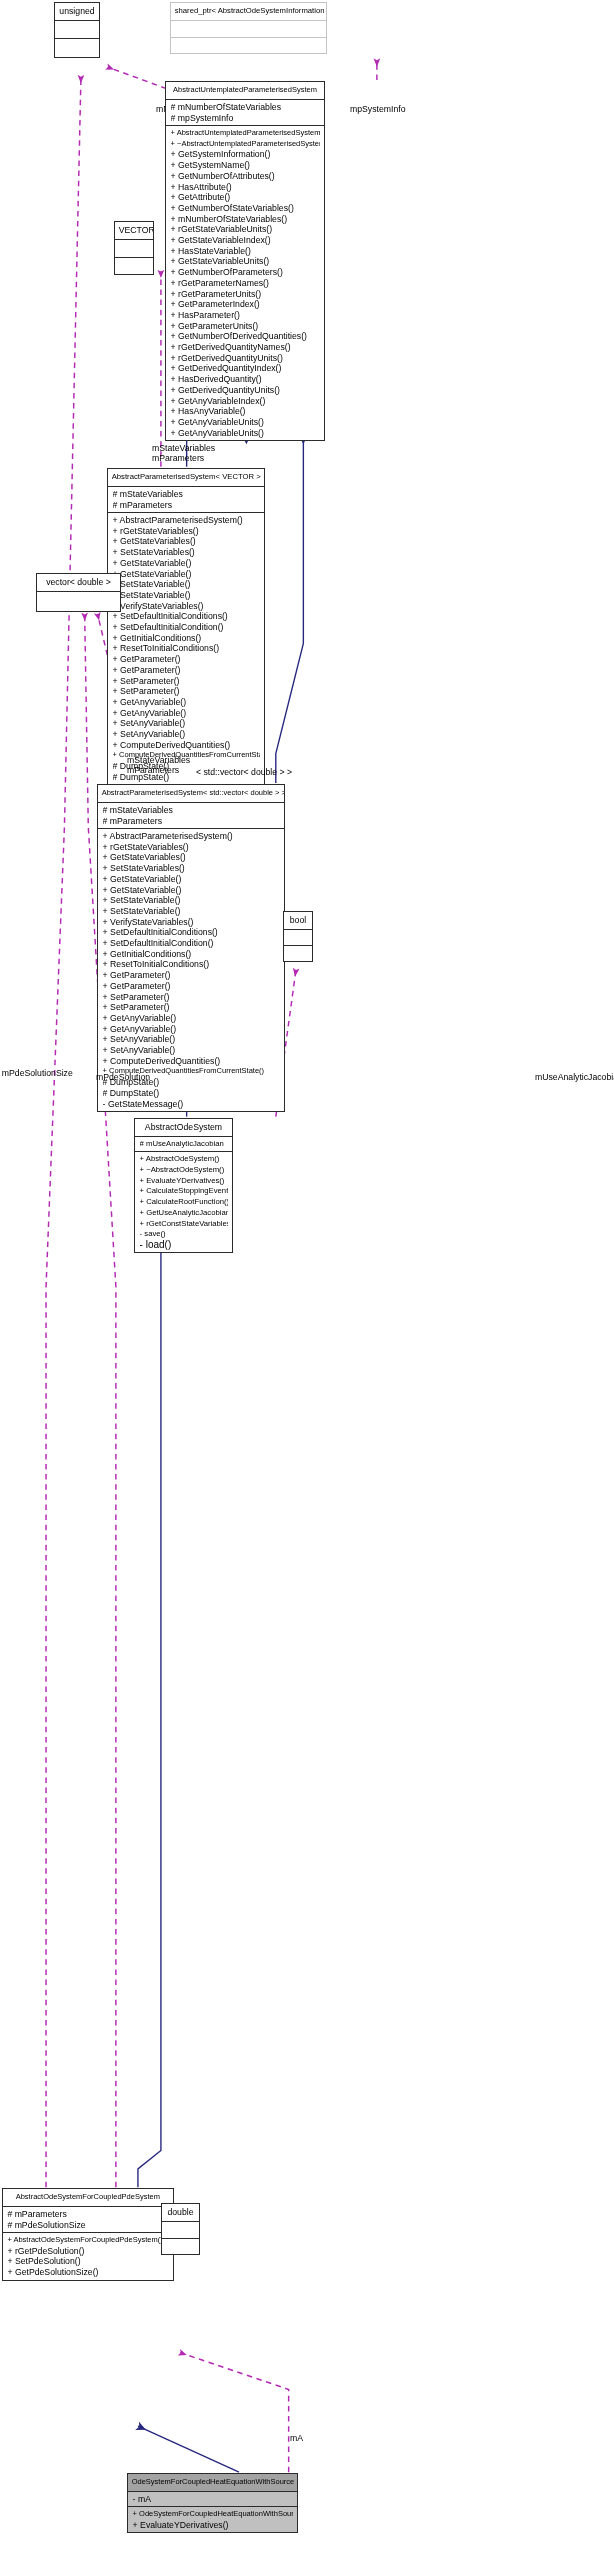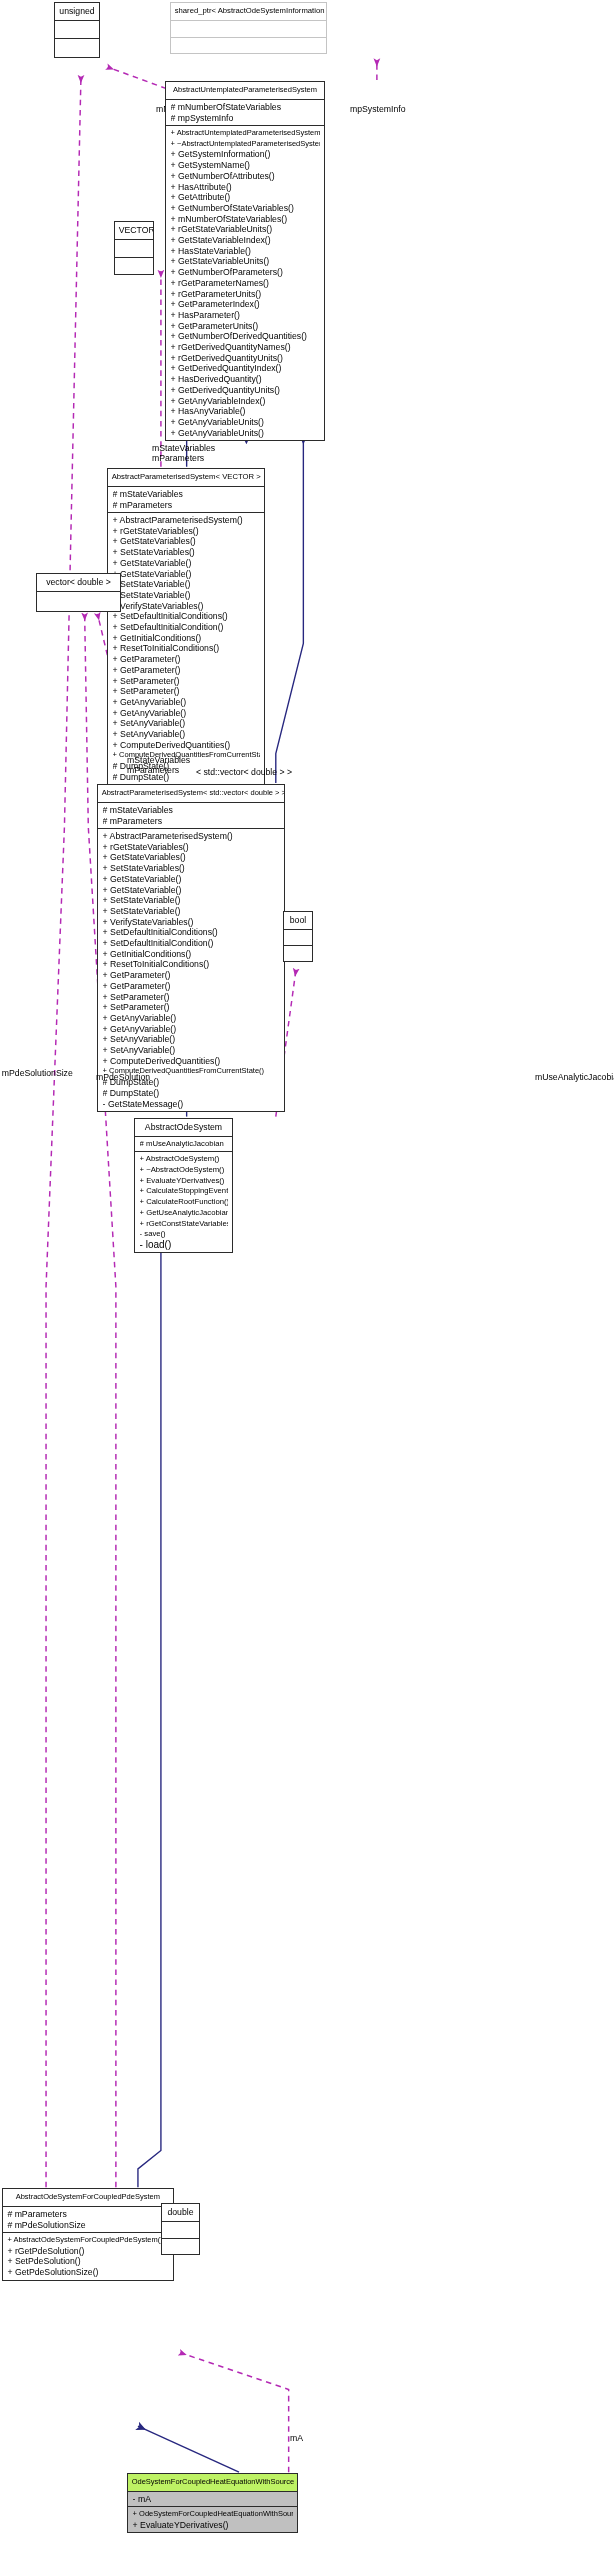--- a/index.html
+++ b/index.html
@@ -22,21 +22,21 @@
     position:absolute;
     box-sizing:border-box;
     background:#ffffff;
     border:0.9px solid #000000;
     font-size:8.7px;
     line-height:10.7px;
     color:#000000;
   }
   .node.thick{border:1.5px solid #2b2b2b;}
   .node.faint{border:0.9px solid #c4c4c4;}
-  .node.shaded{background:#bef264;}
+  .node.shaded{background:#a3a3a3;}
   .node.shaded .sect{background:#c0c0c0;}
   .title{
     text-align:center;
     padding:2.8px 3.7px 3.7px 3.7px;
     white-space:nowrap;
     overflow:hidden;
   }
   .sect{
     border-top:0.9px solid #000000;
     padding:1.8px 3.7px 1.8px 4.6px;

